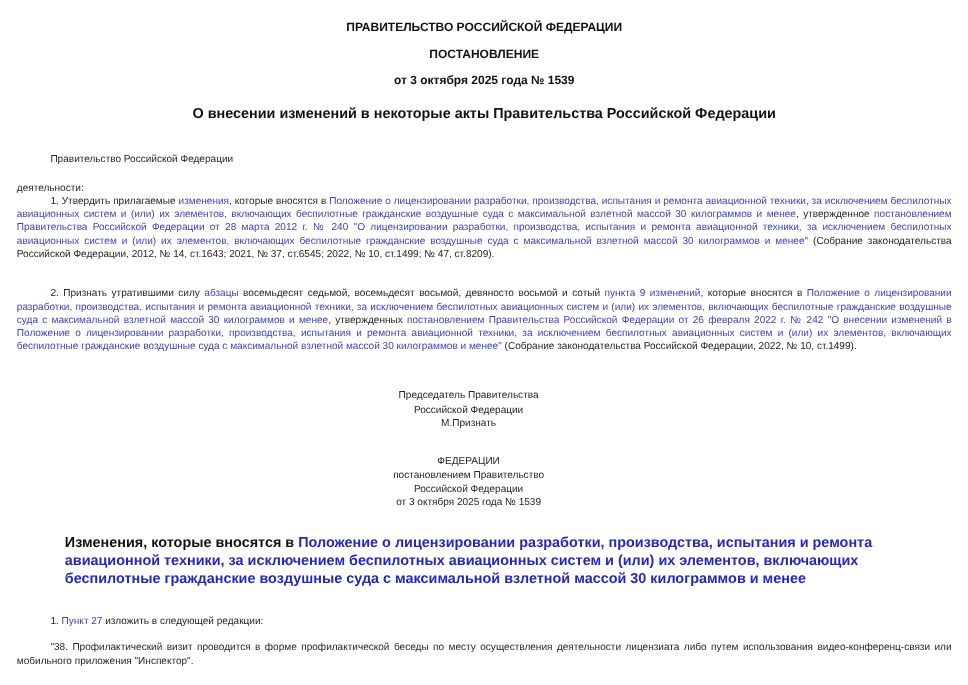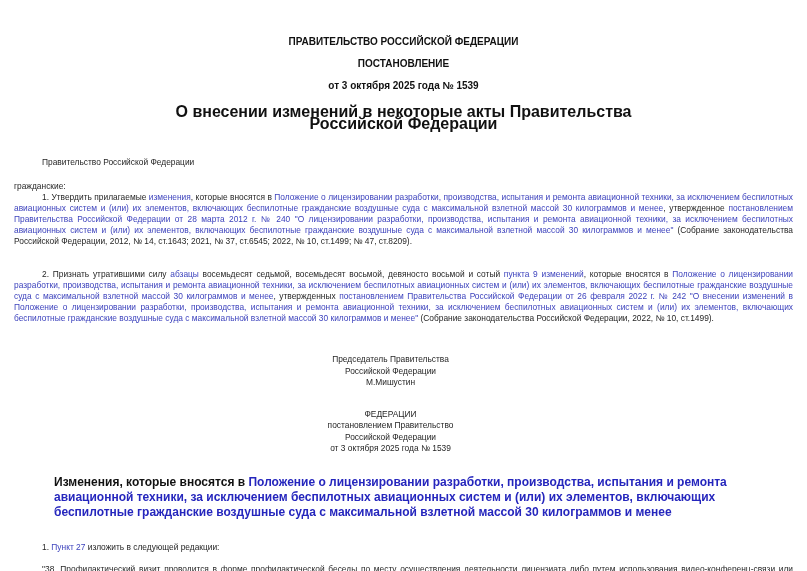--- a/index.html
+++ b/index.html
@@ -5,25 +5,25 @@
   * { box-sizing: border-box; }
   html, body { margin: 0; padding: 0; }
   body {
     width: 807px;
     height: 571px;
     overflow: hidden;
     background: var(--bg-color, #ffffff);
     color: var(--text-color, #262626);
     font-family: "Liberation Sans", "DejaVu Sans", sans-serif;
   }
-  .page { padding: 36px 14px 0 14px; width: 807px; height: 482px; }
+  .page { padding: 18px 14px 0 14px; width: 807px; height: 482px; }
 
   .doc-header { text-align: center; font-weight: bold; color: #111; }
   .doc-header .h-line { font-size: 10px; line-height: 11px; margin-bottom: 11px; }
-  .doc-title { font-size: 16px; line-height: 12px; margin-top: 15px; padding: 0 120px; }
+  .doc-title { font-size: 12px; line-height: 12px; margin-top: 15px; padding: 0 120px; }
 
   .body-text { font-size: 8.4px; line-height: 11px; text-align: justify; }
   .intro { margin-top: 27px; text-indent: 28px; text-align: left; }
   .resolves { margin-top: 13px; }
   .para { text-indent: 28px; margin-top: 0; }
   .para + .para { margin-top: 22px; }
 
   .link { color: var(--link-color, #3d43bd); cursor: pointer; }
 
   .right-block { text-align: center; font-size: 8.4px; line-height: 11.5px; padding-right: 26px; }
@@ -50,29 +50,29 @@
 <div class="page">
 
   <div class="doc-header">
     <div class="h-line">ПРАВИТЕЛЬСТВО РОССИЙСКОЙ ФЕДЕРАЦИИ</div>
     <div class="h-line">ПОСТАНОВЛЕНИЕ</div>
     <div class="h-line">от 3 октября 2025 года № 1539</div>
     <div class="doc-title">О внесении изменений в некоторые акты Правительства Российской Федерации</div>
   </div>
 
   <div class="body-text intro">Правительство Российской Федерации</div>
-  <div class="body-text resolves">гражданские:</div>
+  <div class="body-text resolves">деятельности:</div>
 
   <div class="body-text para"><span>1. Утвердить прилагаемые </span><span class="link">изменения</span><span>, которые вносятся в </span><span class="link">Положение о лицензировании разработки, производства, испытания и ремонта авиационной техники, за исключением беспилотных авиационных систем и (или) их элементов, включающих беспилотные гражданские воздушные суда с максимальной взлетной массой 30 килограммов и менее</span><span>, утвержденное </span><span class="link">постановлением Правительства Российской Федерации от 28 марта 2012 г. № 240 "О лицензировании разработки, производства, испытания и ремонта авиационной техники, за исключением беспилотных авиационных систем и (или) их элементов, включающих беспилотные гражданские воздушные суда с максимальной взлетной массой 30 килограммов и менее"</span><span> (Собрание законодательства Российской Федерации, 2012, № 14, ст.1643; 2021, № 37, ст.6545; 2022, № 10, ст.1499; № 47, ст.8209).</span></div>
   <div class="body-text para"><span>2. Признать утратившими силу </span><span class="link">абзацы</span><span> восемьдесят седьмой, восемьдесят восьмой, девяносто восьмой и сотый </span><span class="link">пункта 9 изменений</span><span>, которые вносятся в </span><span class="link">Положение о лицензировании разработки, производства, испытания и ремонта авиационной техники, за исключением беспилотных авиационных систем и (или) их элементов, включающих беспилотные гражданские воздушные суда с максимальной взлетной массой 30 килограммов и менее</span><span>, утвержденных </span><span class="link">постановлением Правительства Российской Федерации от 26 февраля 2022 г. № 242 "О внесении изменений в Положение о лицензировании разработки, производства, испытания и ремонта авиационной техники, за исключением беспилотных авиационных систем и (или) их элементов, включающих беспилотные гражданские воздушные суда с максимальной взлетной массой 30 килограммов и менее"</span><span> (Собрание законодательства Российской Федерации, 2022, № 10, ст.1499).</span></div>
 
   <div class="right-block signature">
     <div>Председатель Правительства</div>
     <div>Российской Федерации</div>
-    <div>М.Мишустин</div>
+    <div>М.Признать</div>
   </div>
 
   <div class="right-block approved">
     <div>ФЕДЕРАЦИИ</div>
     <div>постановлением Правительство</div>
     <div>Российской Федерации</div>
     <div>от 3 октября 2025 года № 1539</div>
   </div>
 
   <div class="annex-title"><span>Изменения, которые вносятся в </span><span class="link">Положение о лицензировании разработки, производства, испытания и ремонта авиационной техники, за исключением беспилотных авиационных систем и (или) их элементов, включающих беспилотные гражданские воздушные суда с максимальной взлетной массой 30 килограммов и менее</span></div>

